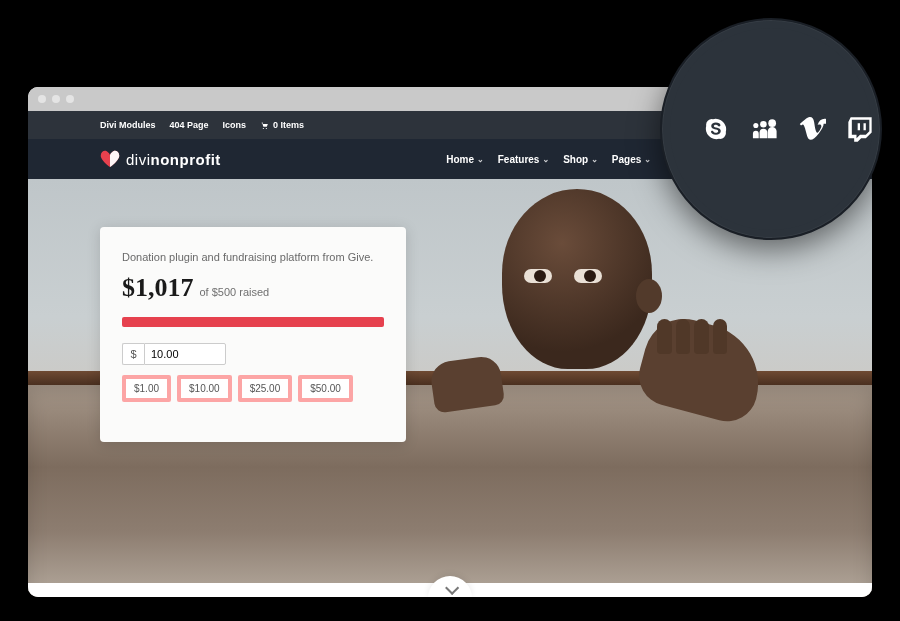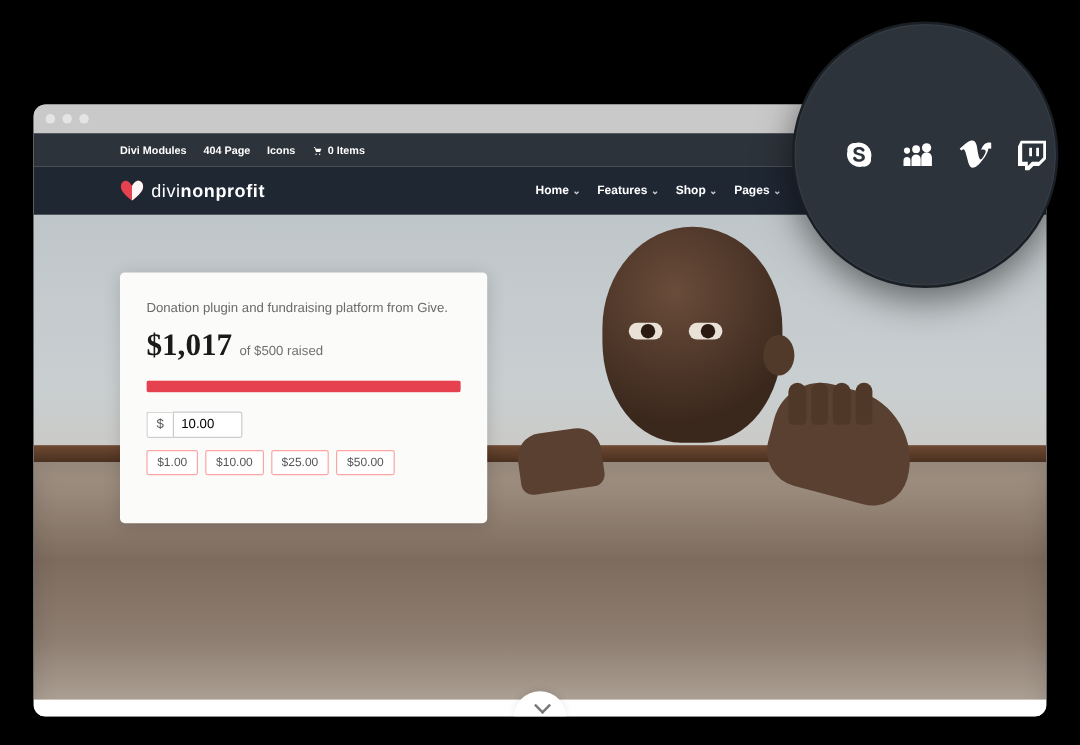--- a/index.html
+++ b/index.html
@@ -46,23 +46,23 @@
   }
   .card h1 { font-family: Georgia, "Times New Roman", serif; font-size:24px; color:#222; font-weight:700; margin-bottom:10px;}
   .card .sub { font-size:11px; color:#6a6a6a; margin-bottom:10px; }
   .amount-line { display:flex; align-items:baseline; gap:6px; margin-bottom:14px;}
   .amount { font-family: Georgia, serif; font-size:26px; font-weight:700; color:#1a1a1a; }
   .goal { font-size:11px; color:#707070; }
   .progress { height:10px; background:#e9e9e8; border-radius:2px; overflow:hidden; margin-bottom:16px;}
   .progress-bar { height:100%; background:#e6414e; width:100%; }
   .entry { display:flex; margin-bottom:10px; font-size:11px; }
   .cur { width:22px; height:22px; border:1px solid #ccc; border-right:none; border-radius:2px 0 0 2px; display:flex; align-items:center; justify-content:center; color:#555; background:#fff;}
-  .amt-input { width:58px; height:22px; border:1px solid #ccc; border-radius:0 2px 2px 0; padding:0 6px; font-size:11px; background:#fff;}
+  .amt-input { width:82px; height:22px; border:1px solid #ccc; border-radius:0 2px 2px 0; padding:0 6px; font-size:11px; background:#fff;}
   .presets { display:flex; gap:6px; margin-bottom:18px;}
-  .preset { font-size:10px; color:#555; border:1px solid #fca5a5; background:#fff; border-radius:2px; padding:4px 8px; cursor:pointer;}
+  .preset { font-size:10px; color:#555; border:4px solid #fca5a5; background:#fff; border-radius:2px; padding:4px 8px; cursor:pointer;}
   .donate-btn { font-size:11px; color:#e6414e; border:1.5px solid #e6414e; background:transparent; border-radius:18px; padding:7px 18px; font-weight:600; cursor:pointer;}
   .scroll-hint { position:absolute; left:50%; bottom:-1px; transform:translateX(-50%); width:44px; height:22px; background:#fff; border-radius:22px 22px 0 0; display:flex; align-items:flex-end; justify-content:center; padding-bottom:3px; box-shadow:0 -2px 6px rgba(0,0,0,.08);}
   .scroll-hint::after{ content:""; width:8px; height:8px; border-right:2px solid #777; border-bottom:2px solid #777; transform:rotate(45deg) translateY(-3px);}
   .bottombar { position:absolute; left:0; right:0; bottom:0; height:14px; background:#fff;}
 
   .zoom-ring {
     position:absolute; right:18px; top:18px; width:222px; height:222px; border-radius:50%;
     background:#2c333b; box-shadow: 0 10px 30px rgba(0,0,0,.5), inset 0 0 0 8px #2c333b;
     overflow:hidden; border: 2px solid #1a1f26;
   }

